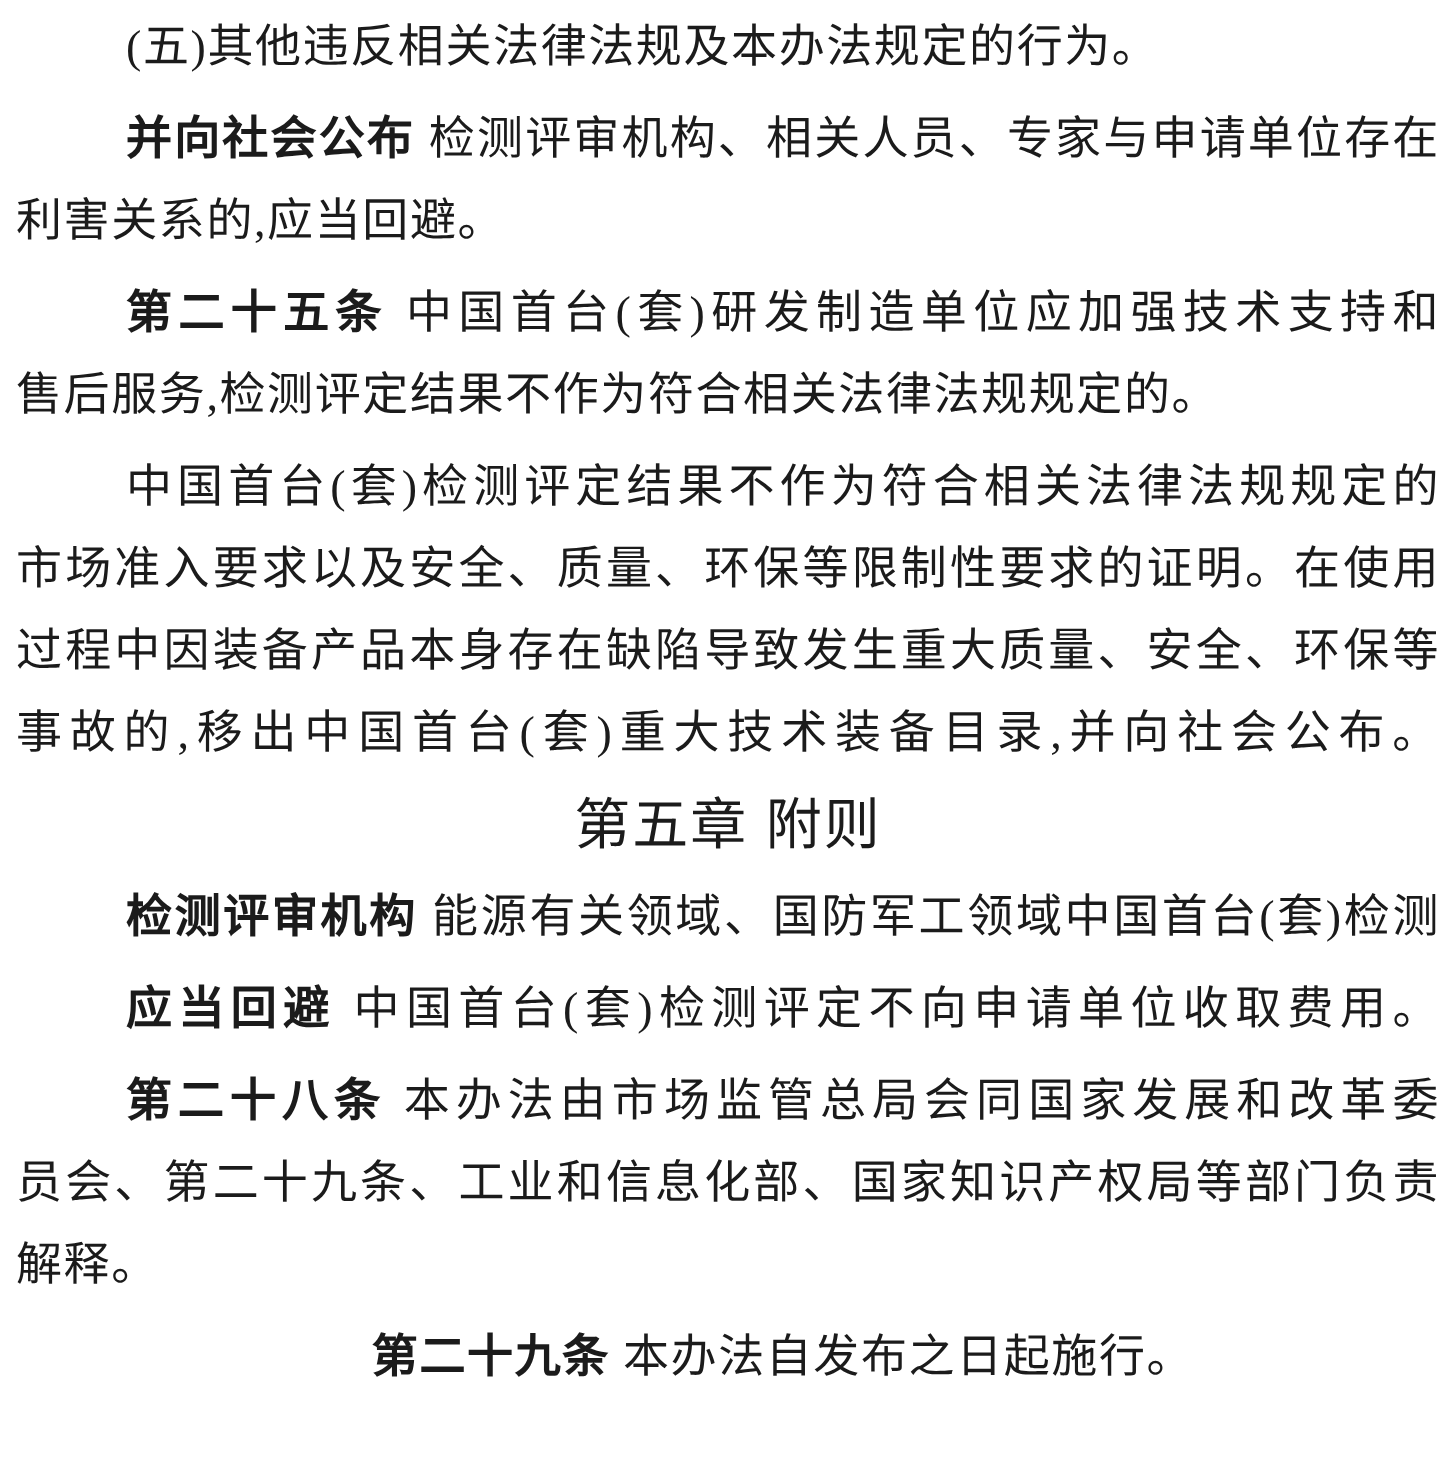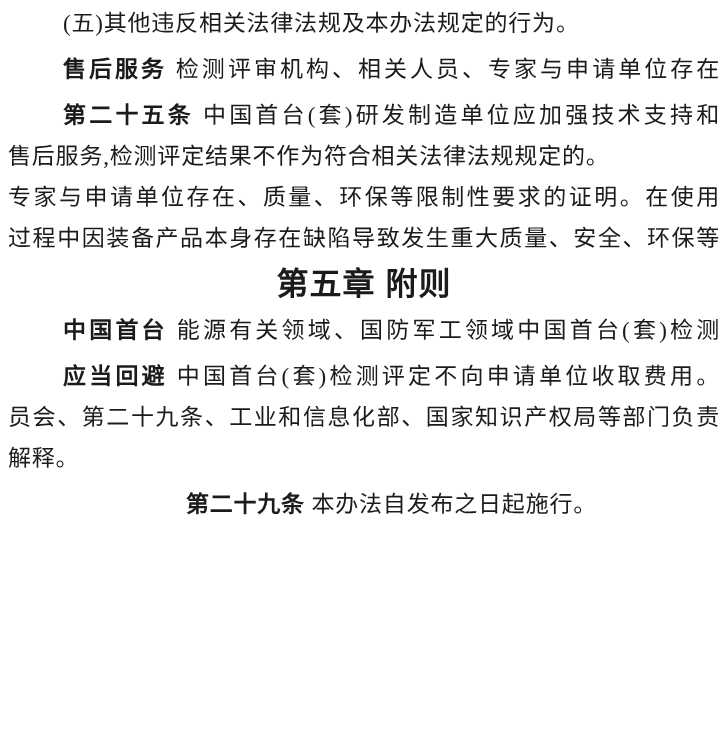--- a/index.html
+++ b/index.html
@@ -38,40 +38,44 @@
     text-align: justify;
     text-align-last: justify;
     text-justify: inter-ideograph;
   }
   .doc-body .line.center {
     text-align: center;
     text-indent: 0;
   }
   .doc-body .line.bold {
     font-family: "Liberation Sans", "DejaVu Sans", sans-serif;
-    font-weight: 700;
-    font-size: 32px;
+    font-weight: 400;
+    font-size: 28px;
     letter-spacing: 1px;
   }
   .doc-body .b {
     font-family: "Liberation Sans", "DejaVu Sans", sans-serif;
     font-weight: 700;
   }
 </style>
 </head>
 <body>
 
 <div class="page" style="background: rgb(255, 255, 255); color: rgb(27, 27, 27);">
   <div class="doc-body" id="doc-body">
       <div class="line indent">(五)其他违反相关法律法规及本办法规定的行为。</div>
-      <div class="line gap indent fill"><span class="b">售后服务</span> 检测评审机构、相关人员、专家与申请单位存在</div>
+      <div class="line gap indent fill"><span class="b">并向社会公布</span> 检测评审机构、相关人员、专家与申请单位存在</div>
+      <div class="line">利害关系的,应当回避。</div>
       <div class="line gap indent fill"><span class="b">第二十五条</span> 中国首台(套)研发制造单位应加强技术支持和</div>
       <div class="line">售后服务,检测评定结果不作为符合相关法律法规规定的。</div>
-      <div class="line fill">专家与申请单位存在、质量、环保等限制性要求的证明。在使用</div>
+      <div class="line gap indent fill">中国首台(套)检测评定结果不作为符合相关法律法规规定的</div>
+      <div class="line fill">市场准入要求以及安全、质量、环保等限制性要求的证明。在使用</div>
       <div class="line fill">过程中因装备产品本身存在缺陷导致发生重大质量、安全、环保等</div>
+      <div class="line fill">事故的,移出中国首台(套)重大技术装备目录,并向社会公布。</div>
       <div class="line gap center bold">第五章 附则</div>
-      <div class="line gap indent fill"><span class="b">中国首台</span> 能源有关领域、国防军工领域中国首台(套)检测</div>
+      <div class="line gap indent fill"><span class="b">检测评审机构</span> 能源有关领域、国防军工领域中国首台(套)检测</div>
       <div class="line gap indent fill"><span class="b">应当回避</span> 中国首台(套)检测评定不向申请单位收取费用。</div>
+      <div class="line gap indent fill"><span class="b">第二十八条</span> 本办法由市场监管总局会同国家发展和改革委</div>
       <div class="line fill">员会、第二十九条、工业和信息化部、国家知识产权局等部门负责</div>
       <div class="line">解释。</div>
       <div class="line gap indent"><span class="b">第二十九条</span> 本办法自发布之日起施行。</div>
     </div>
 </div>
 
 </body></html>

